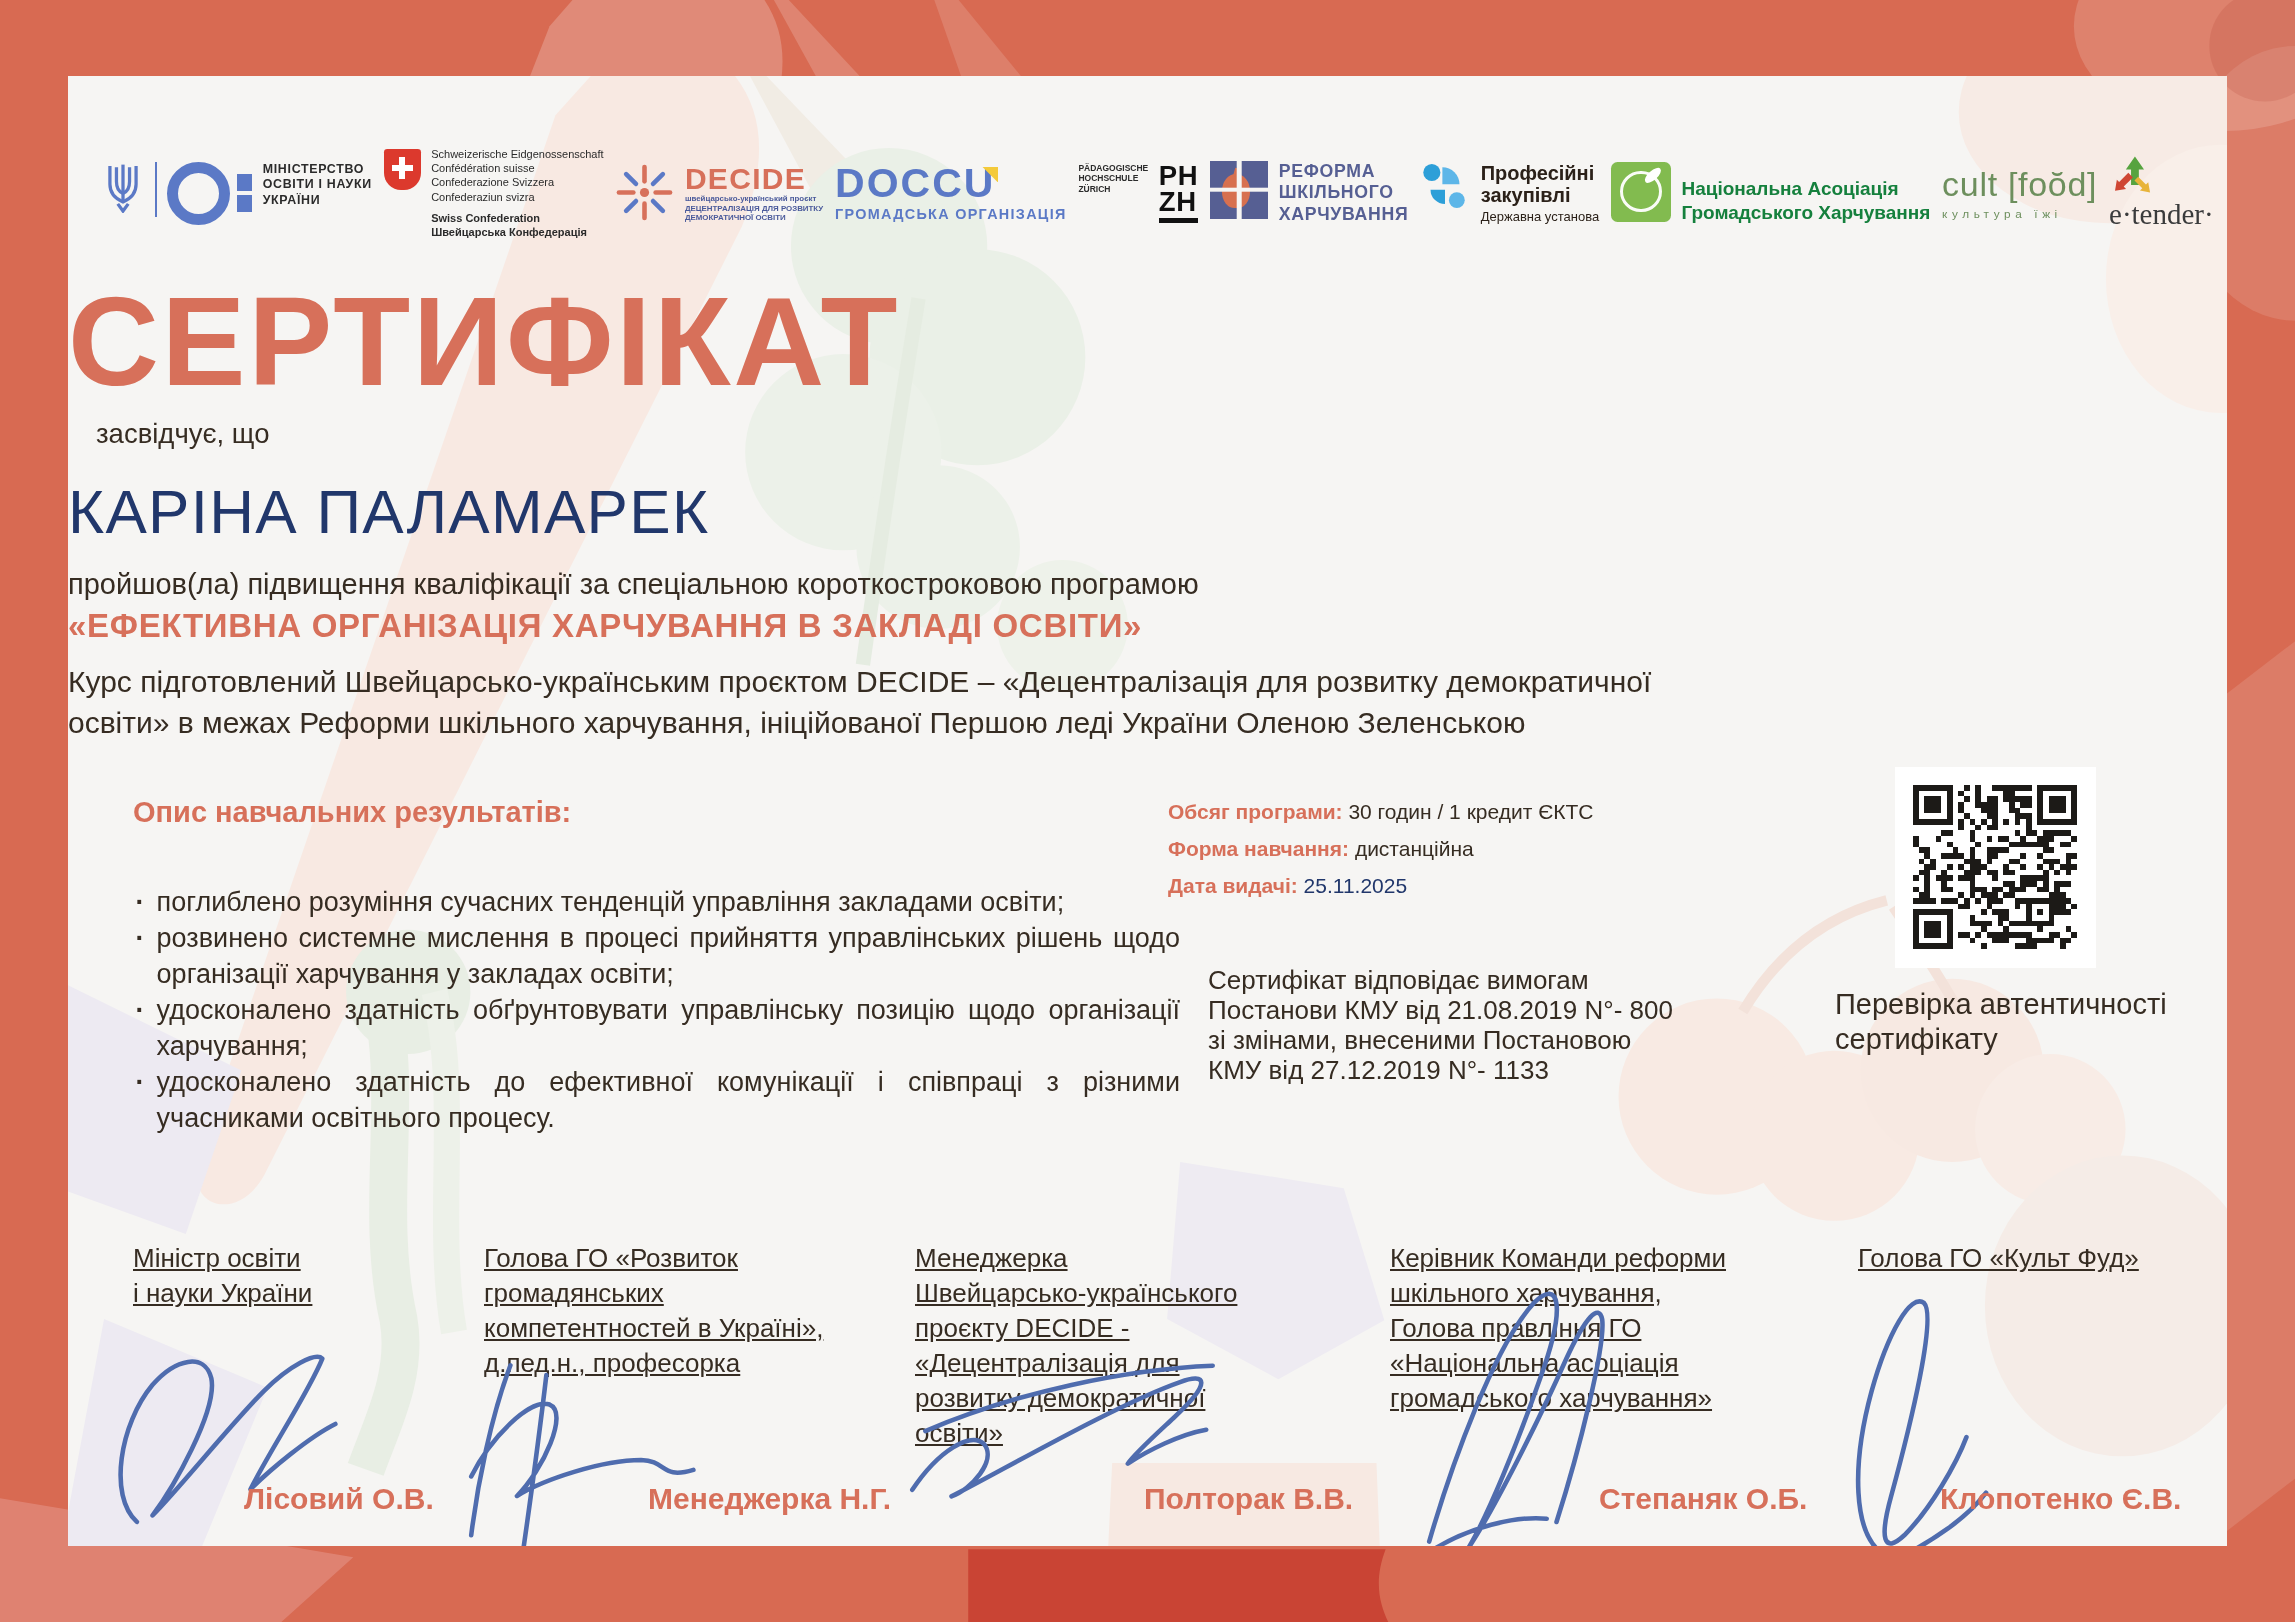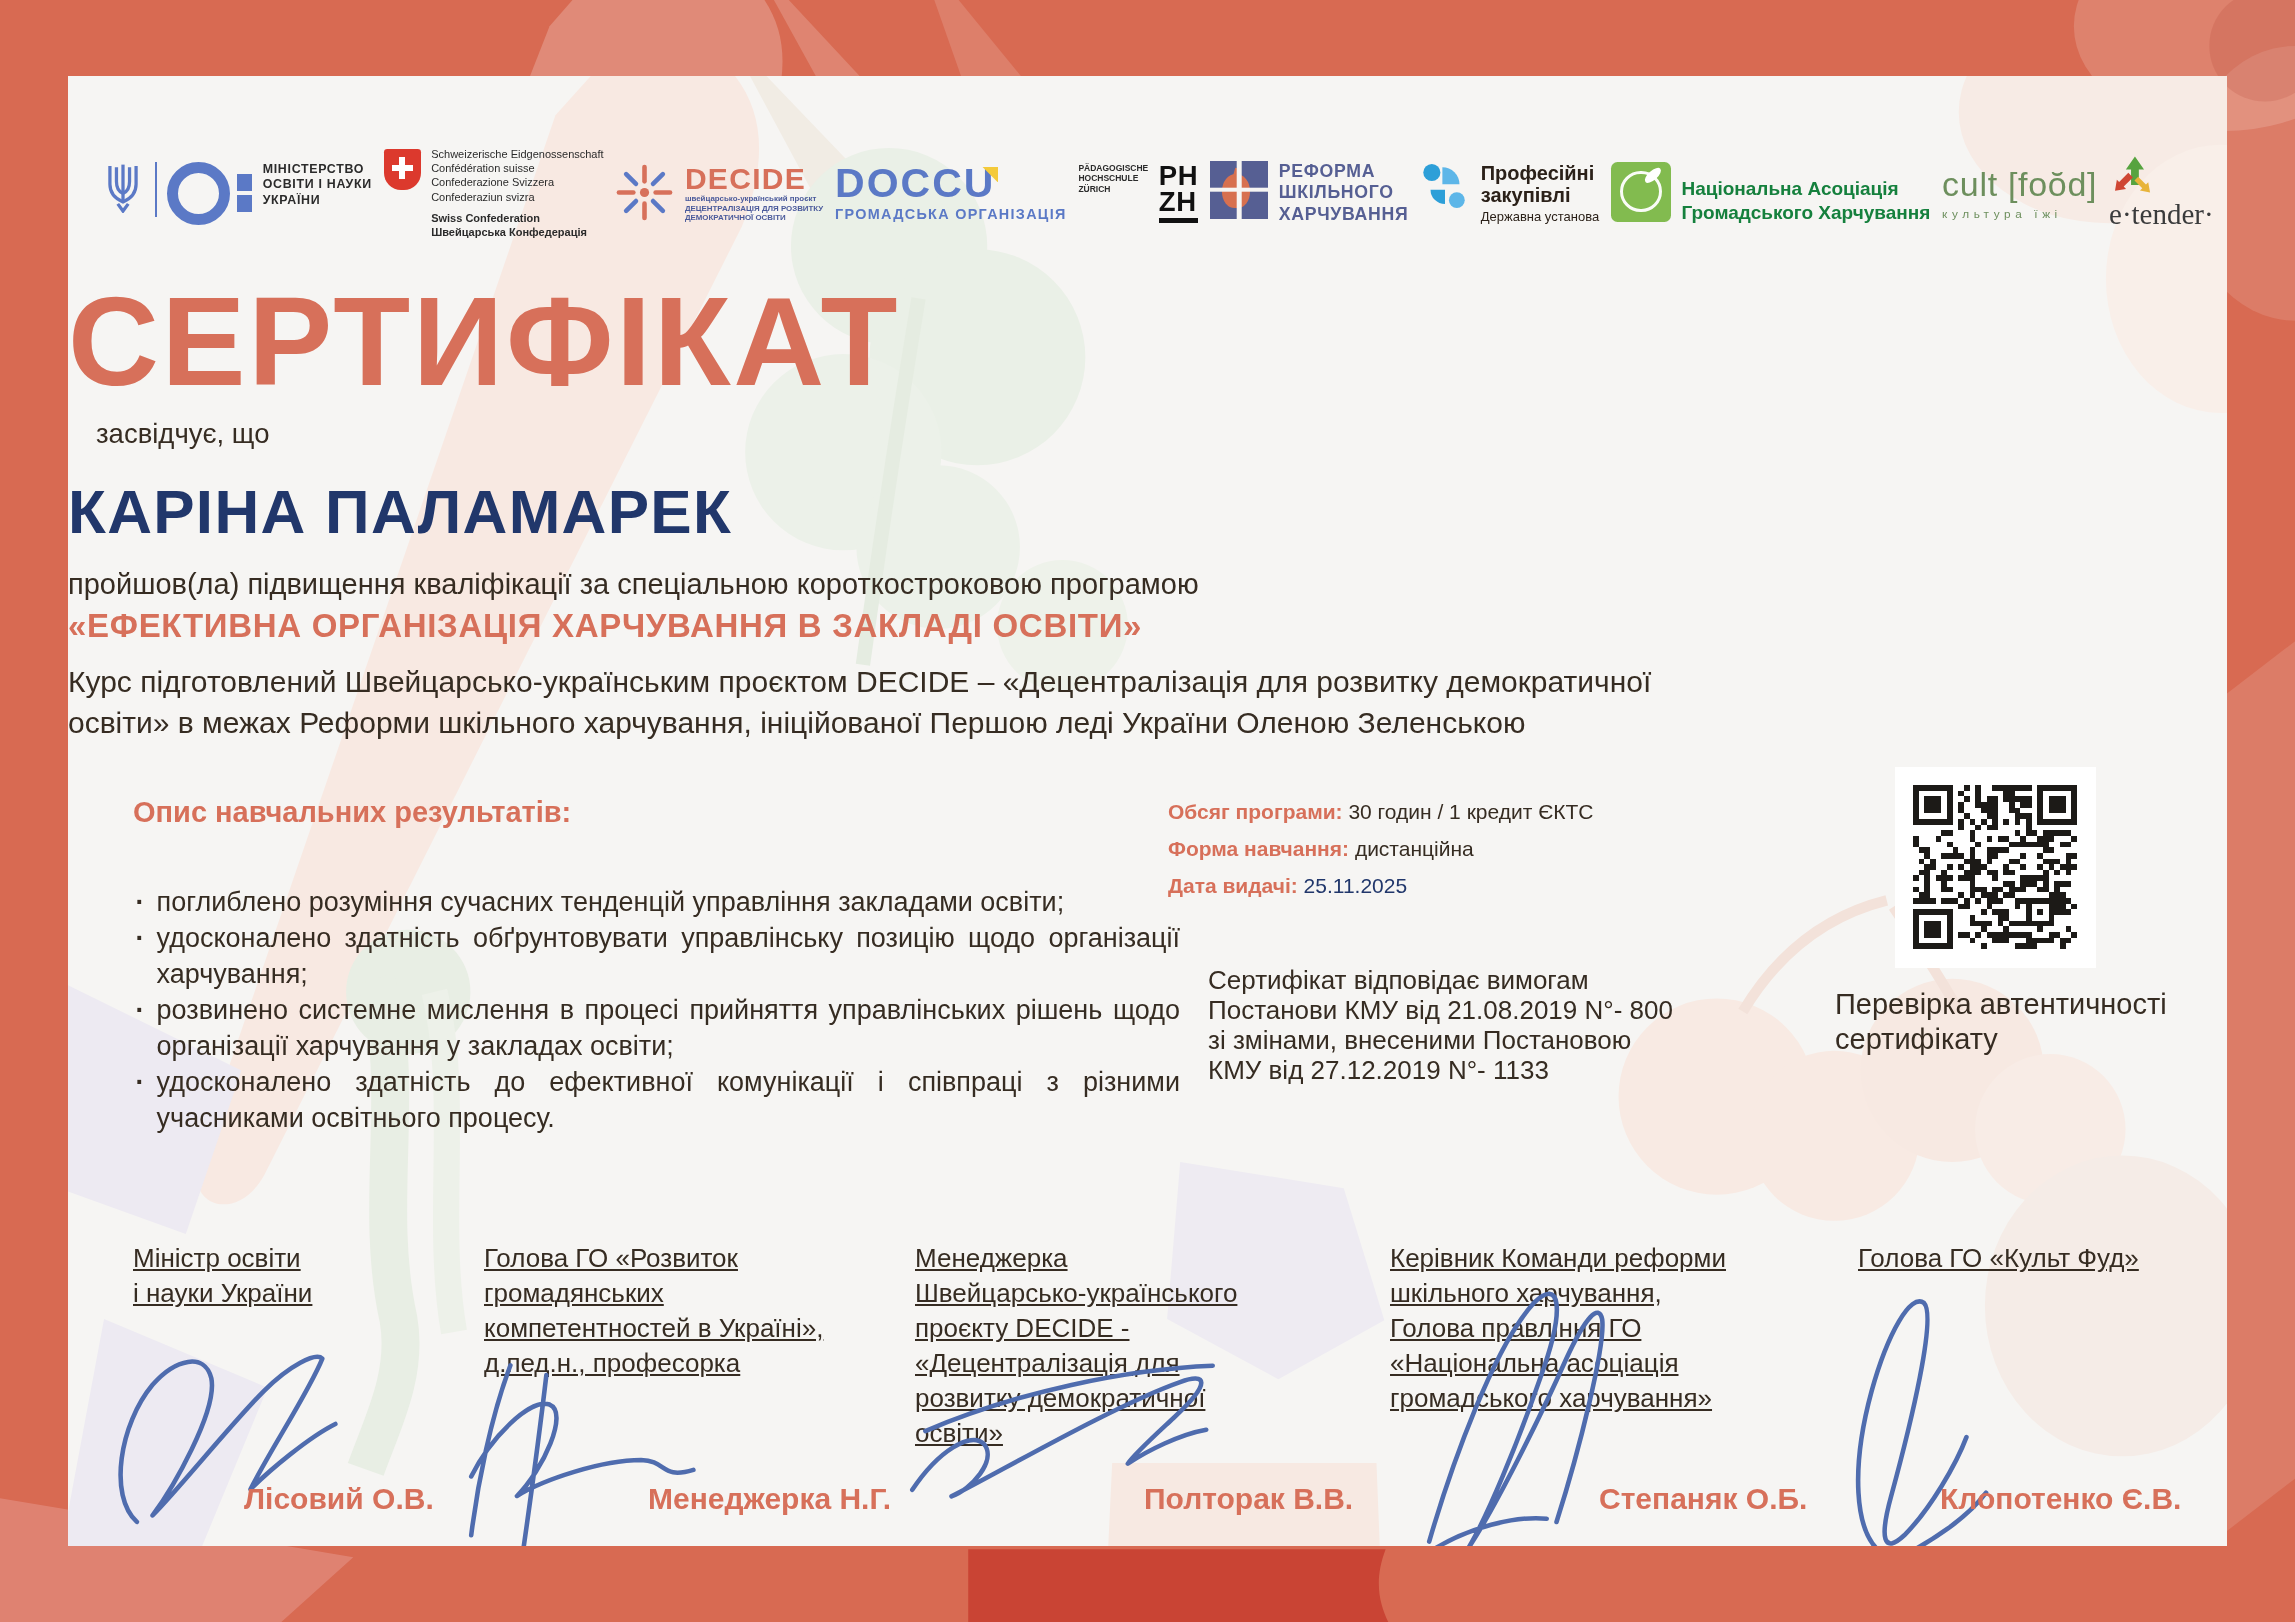--- a/index.html
+++ b/index.html
@@ -69,21 +69,21 @@
   .cult-title{font-size:34px;color:#6d8f5d;letter-spacing:0.7px;font-weight:500;text-align:center;}
   .cult-sub{font-size:11.8px;color:#6d8f5d;letter-spacing:4.6px;text-align:center;margin-top:3.9px;}
   
   .logo-et{flex-direction:column;gap:1.3px;}
   .et-title{font-family:"Liberation Serif",serif;font-size:29px;color:#3a3b3c;}
 
   
   .ctext{position:absolute;left:0;right:0;text-align:left;}
   .cert-title{top:203px;font-size:126px;font-weight:800;color:#d7705a;letter-spacing:2.6px;line-height:1;}
   .cert-sub{top:342px;font-size:27.5px;color:#362c22;padding-left:28px;}
-  .cert-name{top:400px;font-size:62px;font-weight:bold;color:#21376b;letter-spacing:1.3px;}
+  .cert-name{top:400px;font-size:62px;font-weight:normal;color:#21376b;letter-spacing:1.3px;}
   .cert-intro{top:492px;font-size:29px;color:#362c22;}
   .cert-prog{top:531px;font-size:33px;font-weight:bold;color:#d7705a;letter-spacing:0.7px;}
   .cert-course{top:585px;font-size:30px;line-height:41px;color:#362c22;}
 
   
   .outcomes{position:absolute;left:65px;top:720px;width:1047px;}
   .outcomes-h{font-size:29px;font-weight:bold;color:#d7705a;}
   .outcomes ul{list-style:none;margin:55px 0 0 0;padding:0;}
   .outcomes li{position:relative;padding-left:23.6px;font-size:27px;line-height:36px;
                text-align:justify;color:#362c22;margin:0;}
@@ -281,22 +281,22 @@
       <div class="ctext cert-name" style="position:absolute;">КАРІНА ПАЛАМАРЕК</div>
       <div class="ctext cert-intro" style="position:absolute;">пройшов(ла) підвищення кваліфікації за спеціальною короткостроковою програмою</div>
       <div class="ctext cert-prog" style="position:absolute;">«ЕФЕКТИВНА ОРГАНІЗАЦІЯ ХАРЧУВАННЯ В ЗАКЛАДІ ОСВІТИ»</div>
       <div class="ctext cert-course pre" style="position:absolute;">Курс підготовлений Швейцарсько-українським проєктом DECIDE – «Децентралізація для розвитку демократичної
 освіти» в межах Реформи шкільного харчування, ініційованої Першою леді України Оленою Зеленською</div>
 
       <div class="outcomes">
         <div class="outcomes-h">Опис навчальних результатів:</div>
         <ul>
           <li>поглиблено розуміння сучасних тенденцій управління закладами освіти;</li>
+          <li>розвинено системне мислення в процесі прийняття управлінських рішень щодо організації харчування у закладах освіти;</li>
           <li>удосконалено здатність обґрунтовувати управлінську позицію щодо організації харчування;</li>
-          <li>розвинено системне мислення в процесі прийняття управлінських рішень щодо організації харчування у закладах освіти;</li>
           <li>удосконалено здатність до ефективної комунікації і співпраці з різними учасниками освітнього процесу.</li>
         </ul>
       </div>
 
       <div class="details">
         <div>
           <span class="lbl">Обсяг програми:</span>
           <span class="val">30 годин / 1 кредит ЄКТС</span>
         </div>
         <div>

